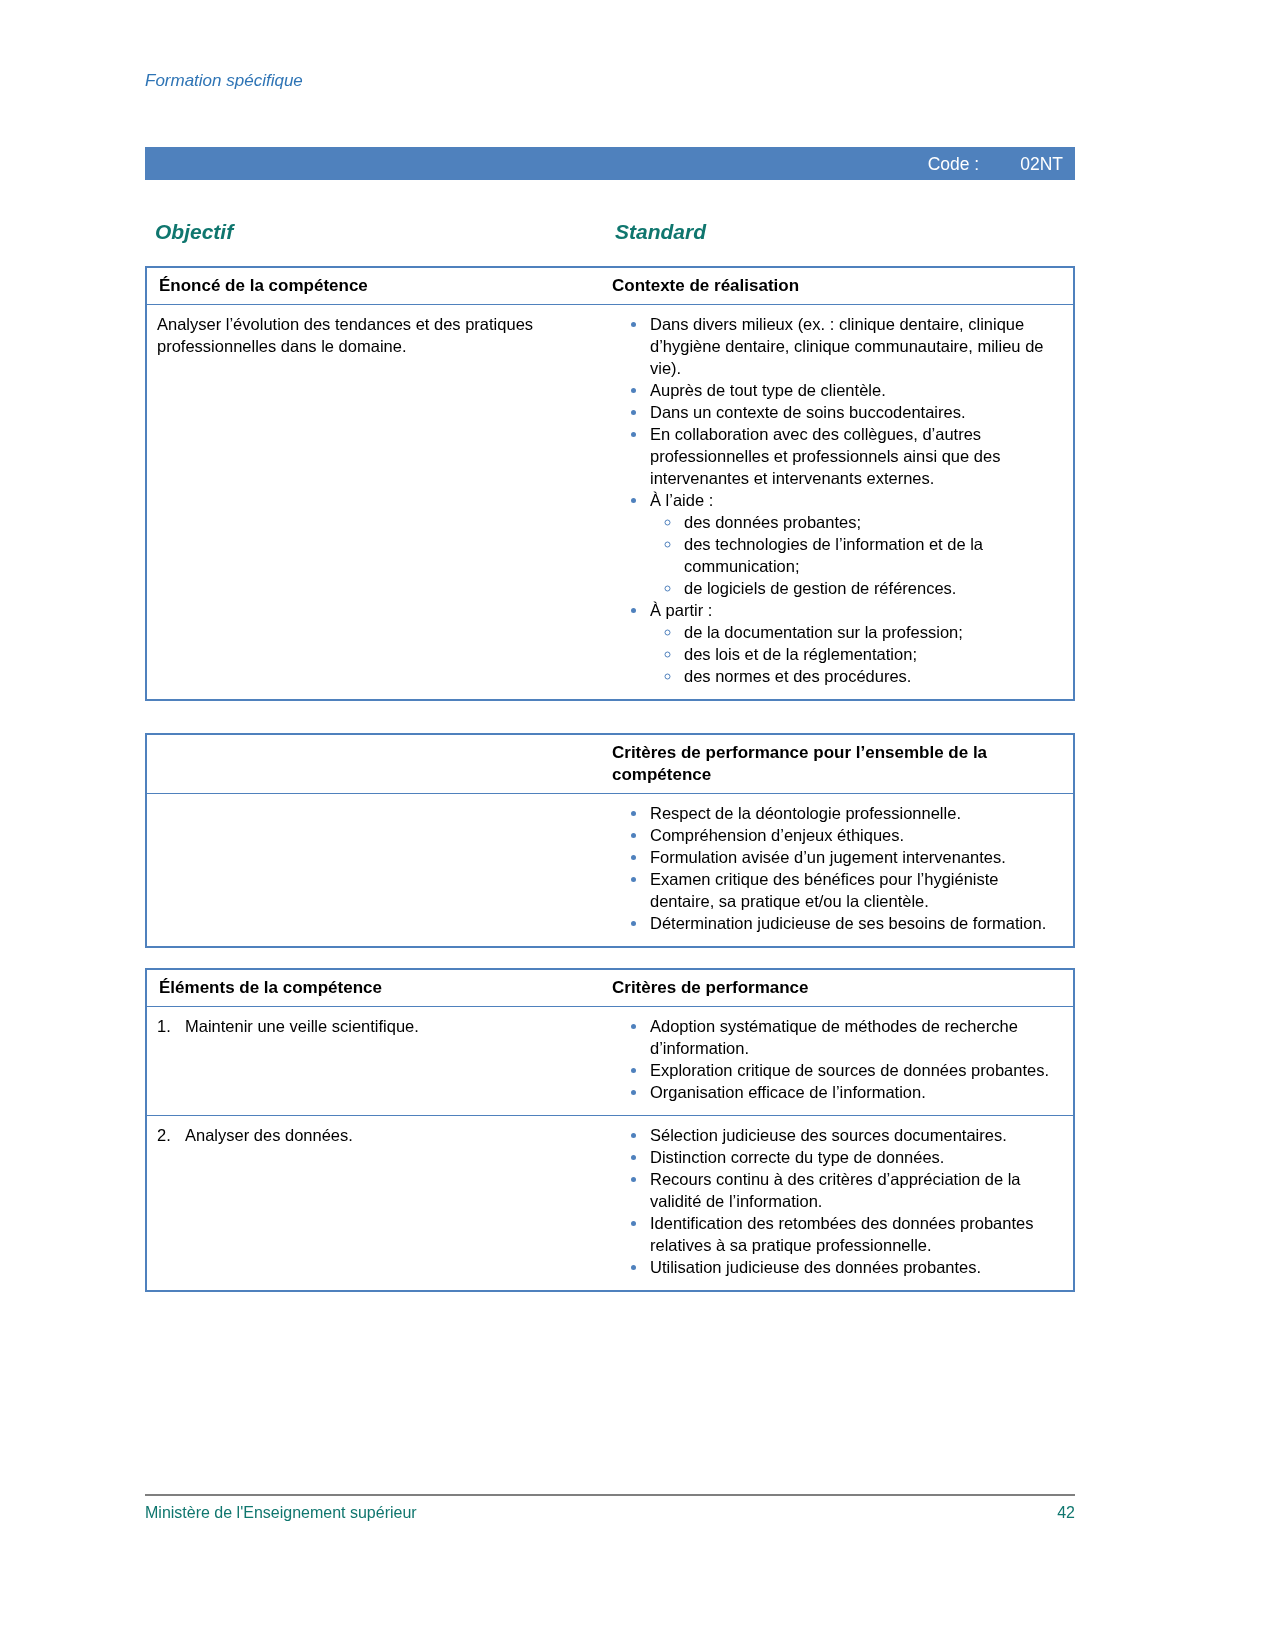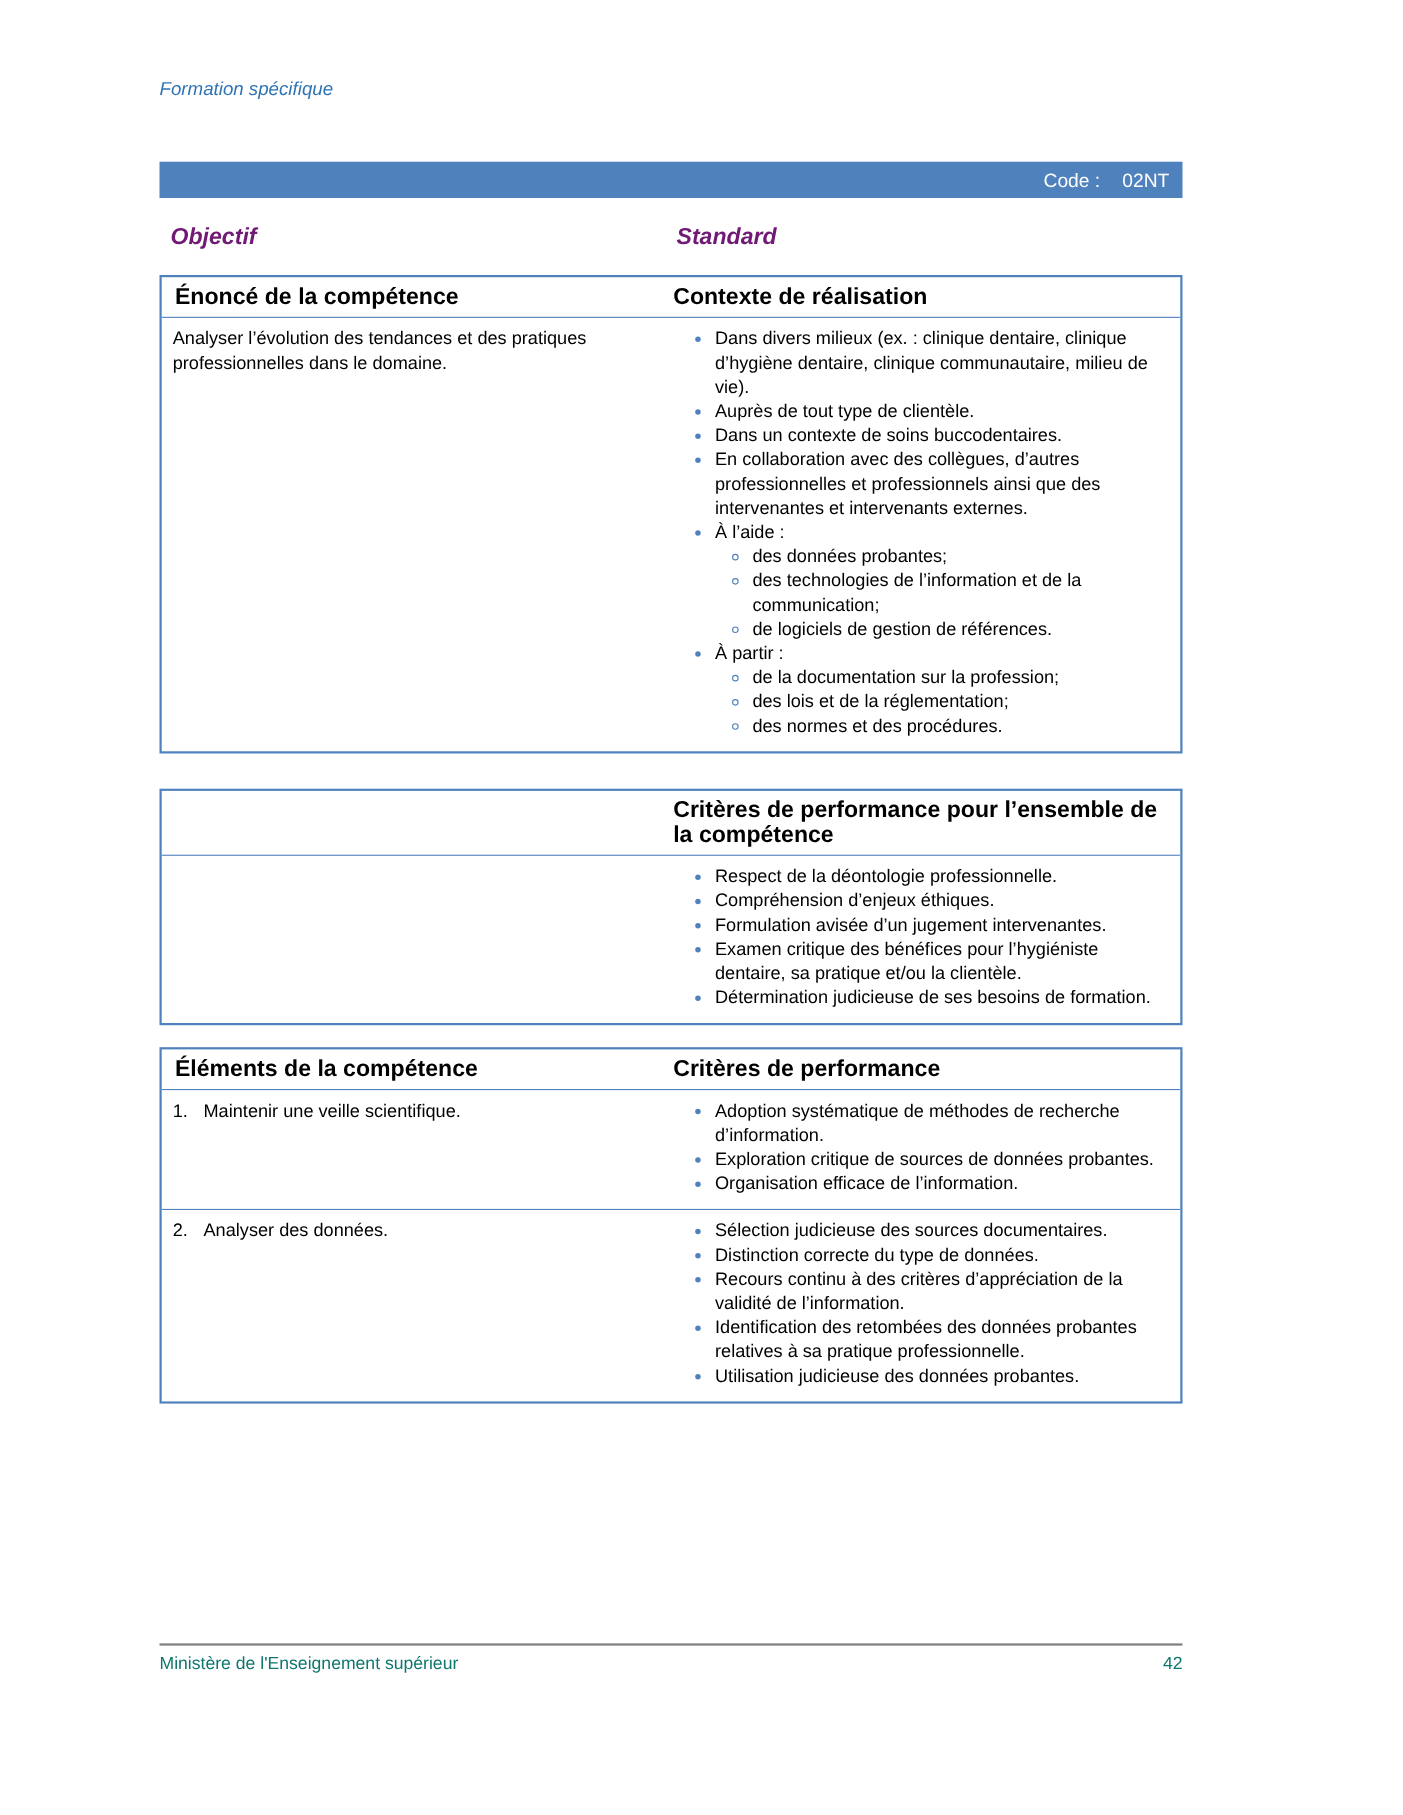--- a/index.html
+++ b/index.html
@@ -30,42 +30,43 @@
   .code-bar {
     margin-top: 55px;
     height: 33px;
     background: #4f81bd;
     color: #ffffff;
     display: flex;
     align-items: center;
     justify-content: flex-end;
     padding-right: 12px;
     font-size: 17.5px;
+    gap: 21px;
   }
   .code-value { margin-left: 20px; }
   .titles-row {
     display: flex;
-    margin-top: 22px;
+    margin-top: 38px;
     font-size: 21px;
     line-height: 27px;
     font-weight: 700;
     font-style: italic;
-    color: #701a75;
+    color: #0f766e;
   }
   .title-objectif { flex: 0 0 455px; padding-left: 10px; }
   .title-standard { flex: 1; padding-left: 15px; }
   .tbl {
     border: 2px solid #4f81bd;
     background: #ffffff;
   }
   .tbl1 { margin-top: 21px; }
   .tbl2 { margin-top: 32px; }
   .tbl3 { margin-top: 20px; }
   .row { display: flex; align-items: stretch; }
-  .row.hdr { font-weight: 700; font-size: 21px; }
+  .row.hdr { font-weight: 700; font-size: 17px; }
   .row.hdr { border-bottom: 1px solid #4f81bd; }
   .row.sep { border-top: 1px solid #4f81bd; }
   .cell { padding: 8px 12px 12px 12px; }
   .row.hdr .cell { padding: 7px 12px 7px 12px; }
   .cl { flex: 0 0 453px; padding-left: 10px; padding-right: 14px; }
   .cr { flex: 1; padding-left: 12px; padding-right: 14px; }
   ul.blist {
     margin: 0;
     padding: 0 0 0 36px;
     list-style: disc outside;

